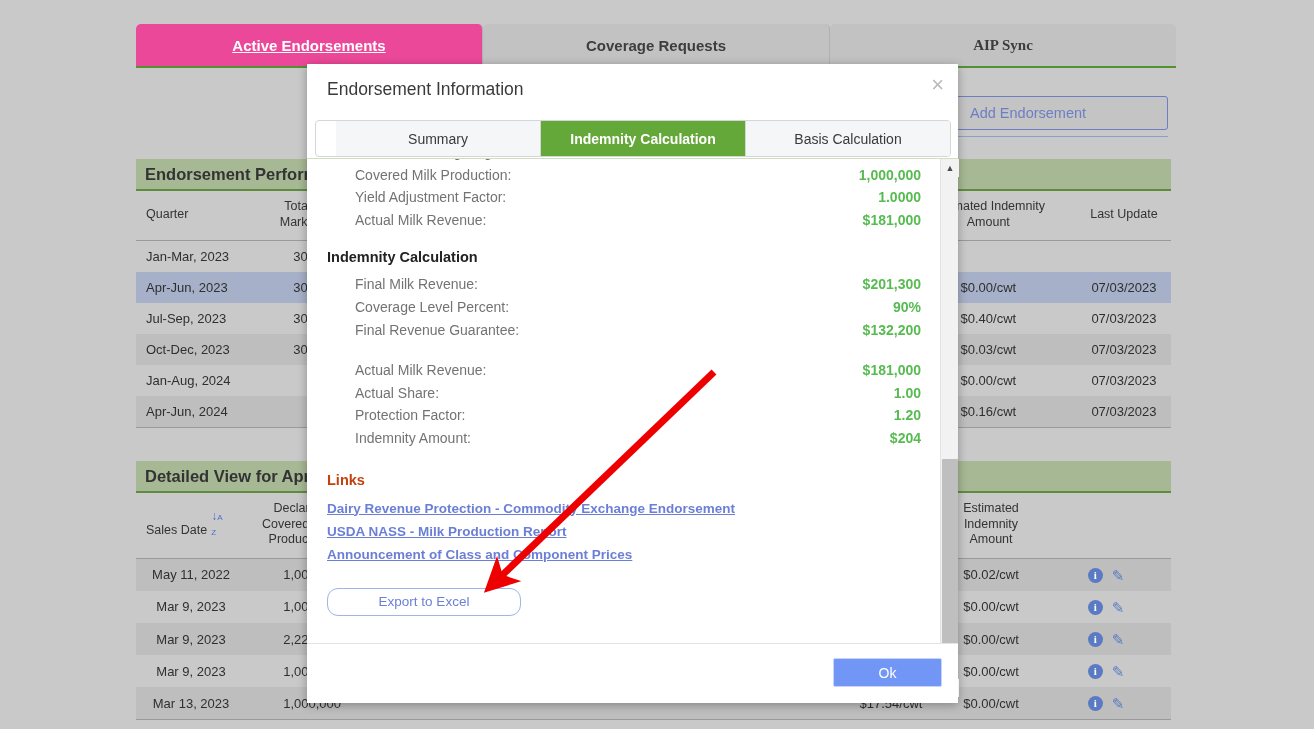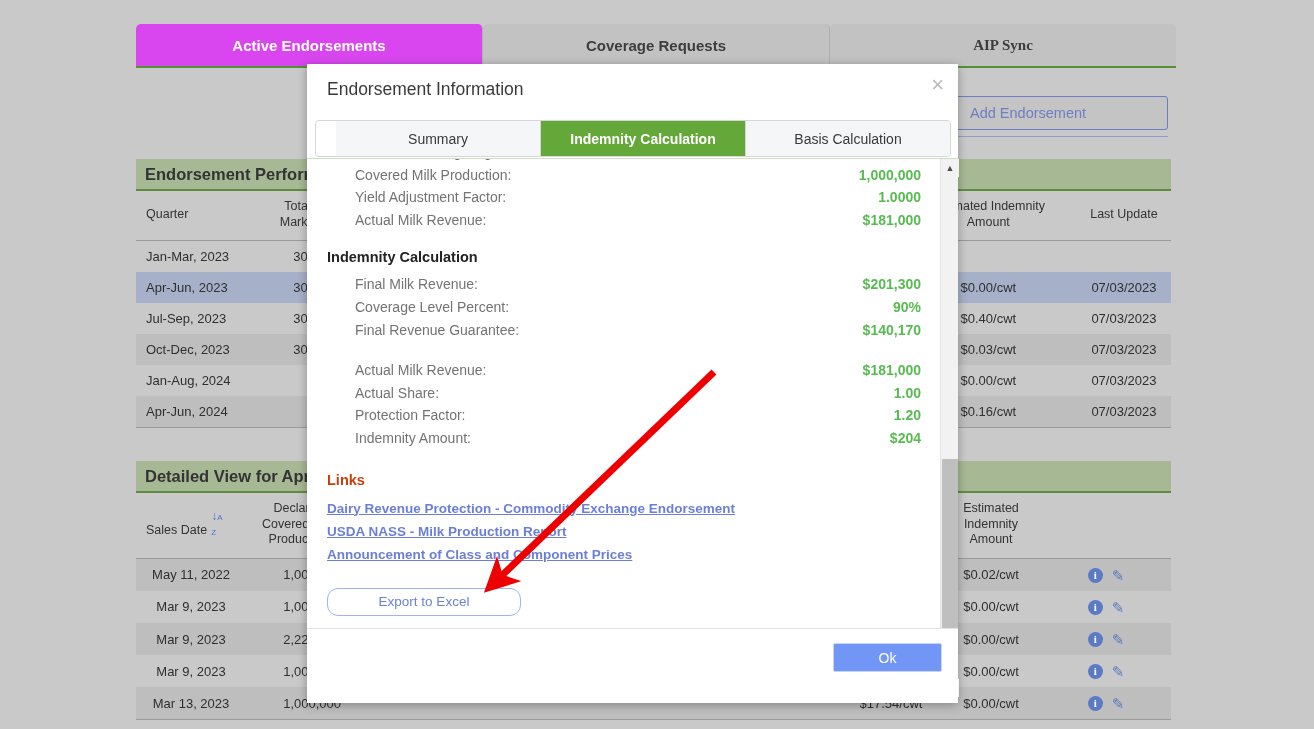--- a/index.html
+++ b/index.html
@@ -30,22 +30,23 @@
     display: flex; align-items: center; justify-content: center;
     font-size: 15px; font-weight: bold;
     color: #3d3d3d;
     background: #c2c2c2;
     border-radius: 5px 5px 0 0;
     border-right: 1px solid #b0b0b0;
     cursor: pointer;
   }
   .tabstrip .tab:last-child { border-right: none; font-family: Liberation Serif, serif; }
   .tabstrip .tab.active {
-    background: #d946ef;
+    background: #ec4899;
     color: #ffffff;
+    text-decoration: underline;
   }
   .tab-underline {
     position: absolute; left: 0; top: 66px;
     width: 1040px; height: 2px; background: #549133;
   }
 
   
   .add-endorsement {
     position: absolute; right: 8px; top: 96px;
     width: 213px; height: 34px;
@@ -198,21 +199,21 @@
   .sb-up { top: 0; }
   .sb-down { bottom: 0; }
   .sb-thumb {
     position: absolute; left: 1px; top: 300px;
     width: 16px; height: 210px;
     background: #bfbfbf; cursor: pointer;
   }
 
   .modal-footer {
     position: absolute; left: 0; bottom: 0;
-    width: 651px; height: 75px;
+    width: 651px; height: 60px;
     background: #fff; border-top: 1px solid #e3e3e3;
   }
   .ok-btn {
     position: absolute; right: 16px; top: 14px;
     width: 109px; height: 29px;
     background: #7296f5; border: 1px solid #c7d4f8; border-radius: 2px;
     color: #fff; font-size: 14px;
     display: flex; align-items: center; justify-content: center;
     cursor: pointer;
   }
@@ -419,21 +420,21 @@
             <div class="kv">
               <span class="k">Final Milk Revenue:</span>
               <span class="v">$201,300</span>
             </div>
             <div class="kv">
               <span class="k">Coverage Level Percent:</span>
               <span class="v">90%</span>
             </div>
             <div class="kv">
               <span class="k">Final Revenue Guarantee:</span>
-              <span class="v">$140,170</span>
+              <span class="v">$132,200</span>
             </div>
           </div>
         <div class="gap"></div>
         <div id="group-b">
             <div class="kv">
               <span class="k">Actual Milk Revenue:</span>
               <span class="v">$181,000</span>
             </div>
             <div class="kv">
               <span class="k">Actual Share:</span>

